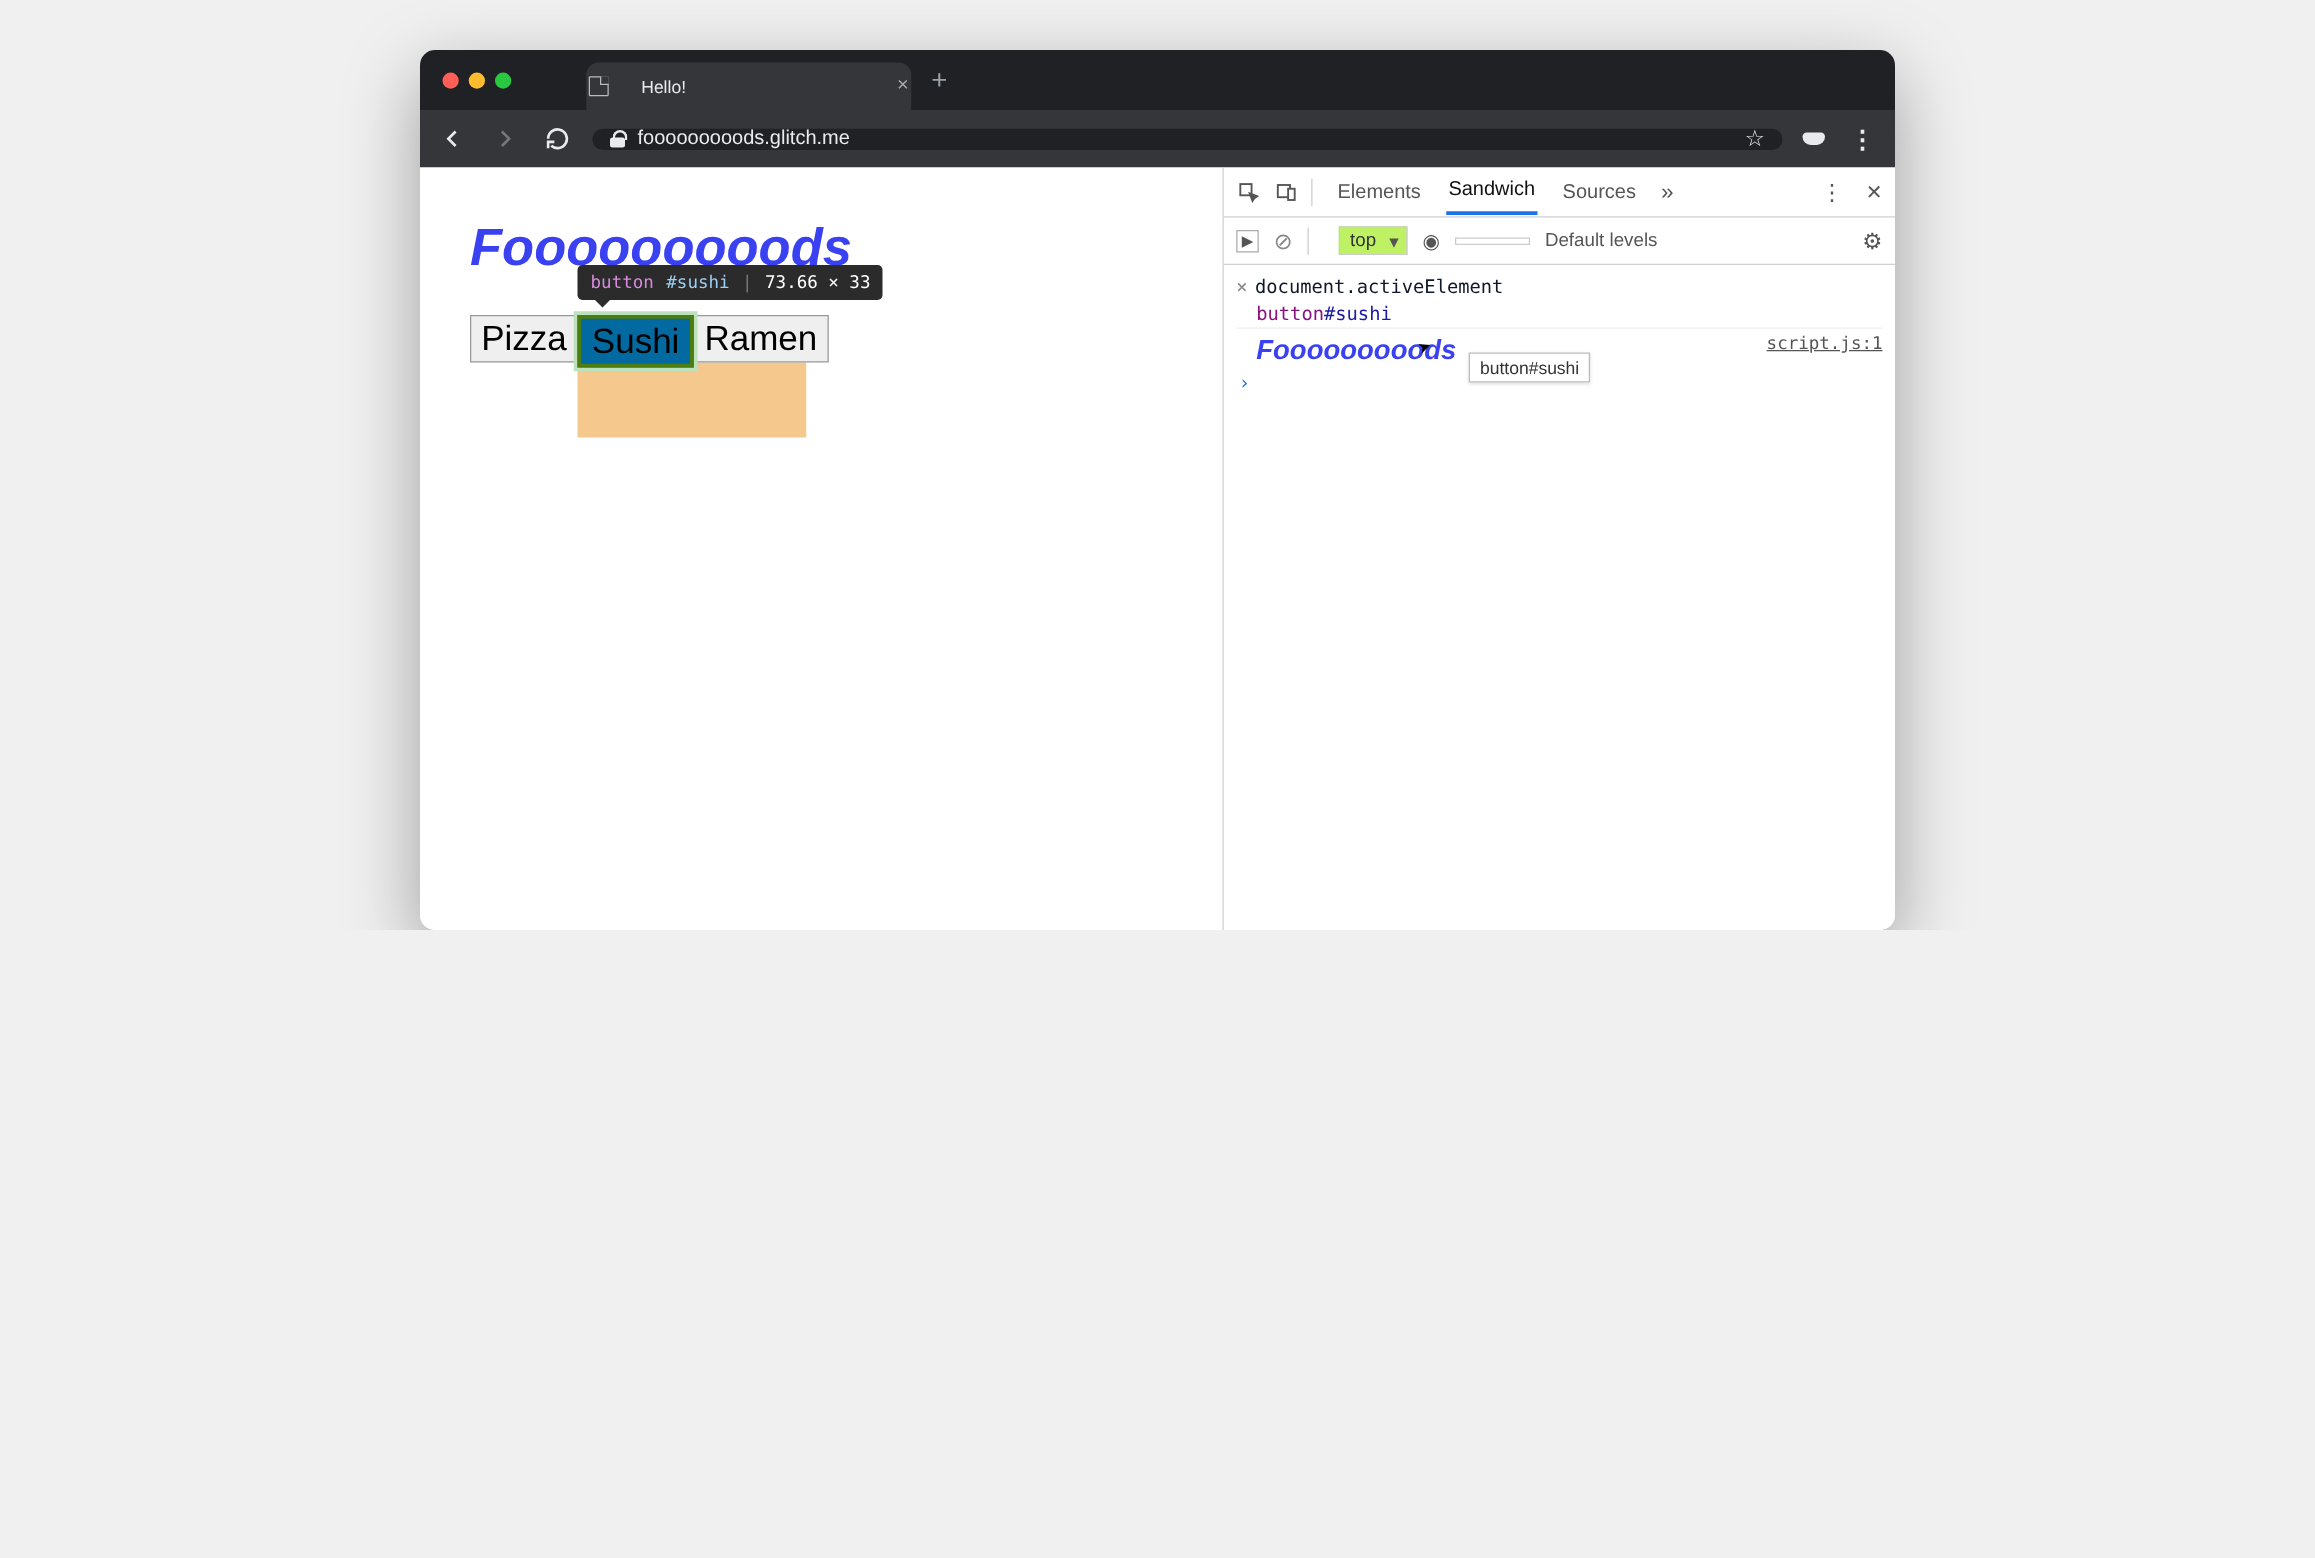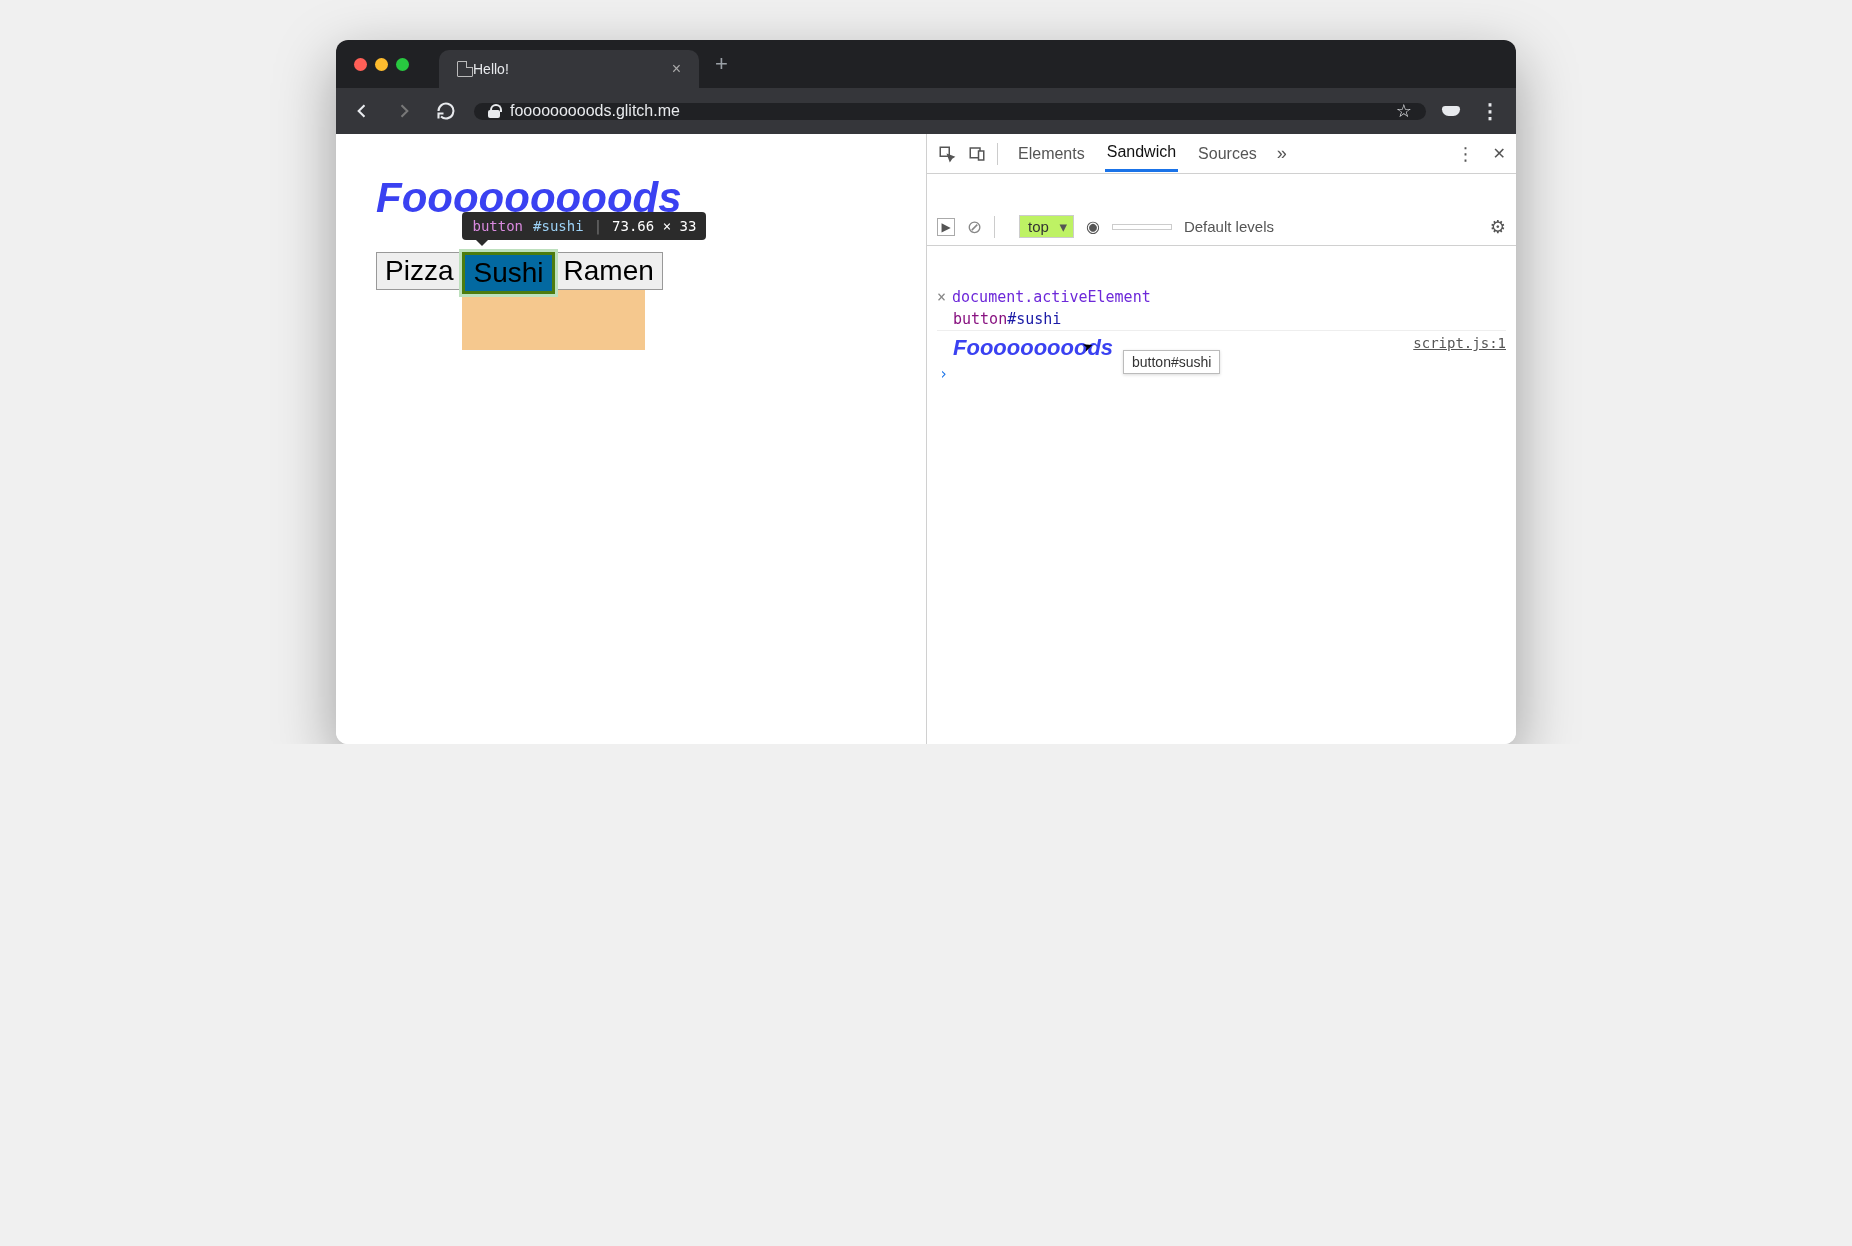--- a/index.html
+++ b/index.html
@@ -34,26 +34,27 @@
   .light.yellow { background: #febc2e; }
   .light.green { background: #28c840; }
   .tab {
     background: #35363a;
     height: 38px;
     margin-top: 10px;
     border-top-left-radius: 10px;
     border-top-right-radius: 10px;
     display: flex;
     align-items: center;
-    padding: 0 18px;
+    padding: 0 2px;
     color: #e8eaed;
     font-size: 14px;
-    gap: 0;
+    gap: 26px;
     min-width: 260px;
     position: relative;
+    margin-left: 30px;
   }
   .tab .file-icon {
     width: 16px; height: 16px;
     border: 1.5px solid #bbb;
     border-radius: 1px;
     position: relative;
   }
   .tab .file-icon::after{
     content:"";position:absolute;right:-1px;top:-1px;width:6px;height:6px;
     border-bottom:1.5px solid #bbb;border-left:1.5px solid #bbb;background:#35363a;
@@ -161,26 +162,25 @@
   }
   .inspect-tooltip .el-tag { color:#d98adf; }
   .inspect-tooltip .el-id { color:#9cd1f5; }
   .inspect-tooltip .sep { color:#777; }
   .inspect-tooltip::after{
     content:"";position:absolute;left:14px;bottom:-6px;
     border:6px solid transparent;border-top-color:#2b2b2b;border-bottom:none;
   }
   
   .devtools {
-    width: 590px;
+    width: 538px;
     border-left: 1px solid #d0d0d0;
     display:flex;flex-direction:column;
     font-family: -apple-system, Arial, sans-serif;
     position:relative;
-    gap:34px;
   }
   .dt-tabs {
     height: 40px;
     display:flex;align-items:center;
     padding: 0 10px;
     gap: 18px;
     border-bottom: 1px solid #d0d0d0;
     font-size: 16px;
     color:#555;
   }
@@ -215,21 +215,21 @@
   .dt-exec::before{content:"▶";font-size:12px;color:#555;}
   .dt-exec{border:1px solid #aaa;width:18px;height:18px;display:flex;align-items:center;justify-content:center;}
   .dt-console {
     flex:1; padding: 6px 10px;
     font-family: Menlo, Consolas, monospace;
     font-size: 15px;
     position:relative;
   }
   .log-row { display:flex; align-items:flex-start; gap:6px; padding:2px 0;}
   .log-x { color:#888; cursor:pointer;}
-  .log-input { color:#6d28d9; }
+  .log-input { color:#0f172a; }
   .log-result .tag { color:#881280; }
   .log-result .id { color:#1a1aa6; }
   .log-styled {
     color:#3a41f1; font-style:italic; font-weight:800; font-size:22px;
     font-family: Arial,sans-serif;
     padding-left: 16px;
   }
   .log-source { margin-left:auto; color:#555; text-decoration:underline; font-size:14px;}
   .log-prompt { color:#1a73e8; padding-left:2px;}
   .cursor-arrow {

